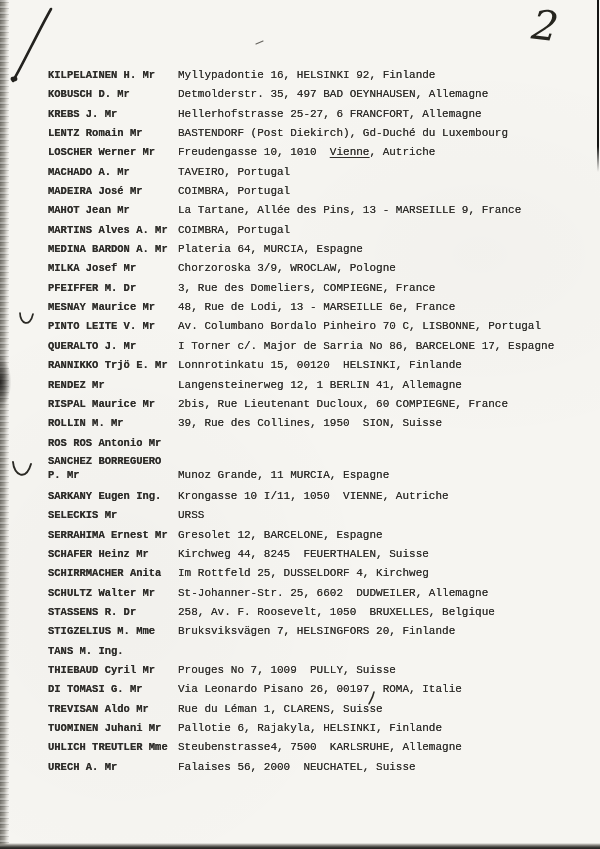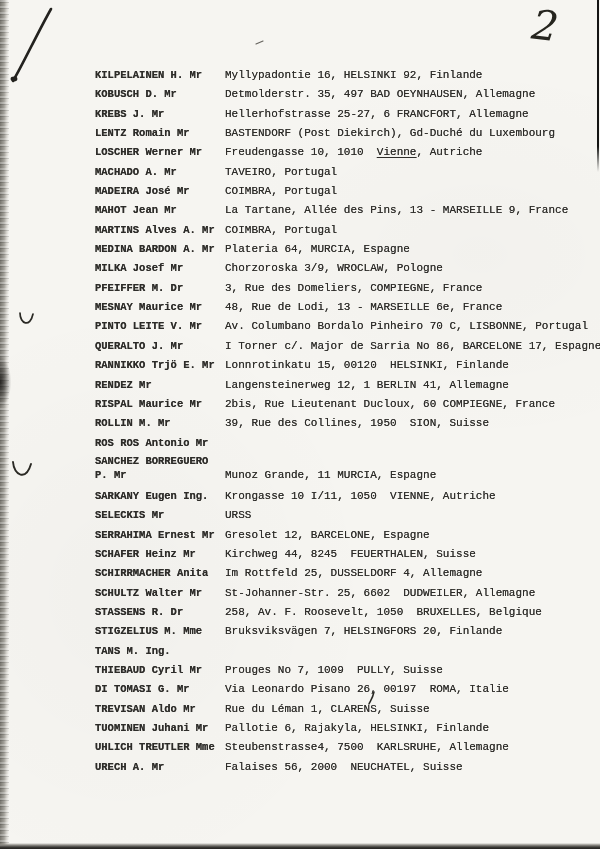--- a/index.html
+++ b/index.html
@@ -36,21 +36,21 @@
   .marks { position:absolute; left:0; top:0; width:600px; height:849px; pointer-events:none; }
   
   .pagenum {
     position:absolute; top:0px; right:42px;
     font-family:"DejaVu Serif",serif; font-style:italic; font-weight:400;
     font-size:41px; line-height:52px; color:#26251f;
     transform:rotate(7deg);
   }
   
   .list { position:absolute; left:48px; top:66px; }
-  .row { display:flex; height:19.35px;margin-left:47px; }
+  .row { display:flex; height:19.35px; }
   .row .name {
     width:130px; white-space:pre;
     font-size:10.5px; line-height:19.35px; font-weight:700;
     text-shadow:0 0 0.4px rgba(45,44,41,.8);
   }
   .row .addr {
     white-space:pre;
     font-size:11px; line-height:19.35px; font-weight:400;
     text-shadow:0 0 0.4px rgba(45,44,41,.8);
   }
@@ -177,21 +177,21 @@
       <div class="row">
         <span class="name">SERRAHIMA Ernest Mr</span>
         <span class="addr">Gresolet 12, BARCELONE, Espagne</span>
       </div>
       <div class="row">
         <span class="name">SCHAFER Heinz Mr</span>
         <span class="addr">Kirchweg 44, 8245  FEUERTHALEN, Suisse</span>
       </div>
       <div class="row">
         <span class="name">SCHIRRMACHER Anita</span>
-        <span class="addr">Im Rottfeld 25, DUSSELDORF 4, Allemagne</span>
+        <span class="addr">Im Rottfeld 25, DUSSELDORF 4, Kirchweg</span>
       </div>
       <div class="row">
         <span class="name">SCHULTZ Walter Mr</span>
         <span class="addr">St-Johanner-Str. 25, 6602  DUDWEILER, Allemagne</span>
       </div>
       <div class="row">
         <span class="name">STASSENS R. Dr</span>
         <span class="addr">258, Av. F. Roosevelt, 1050  BRUXELLES, Belgique</span>
       </div>
       <div class="row">

